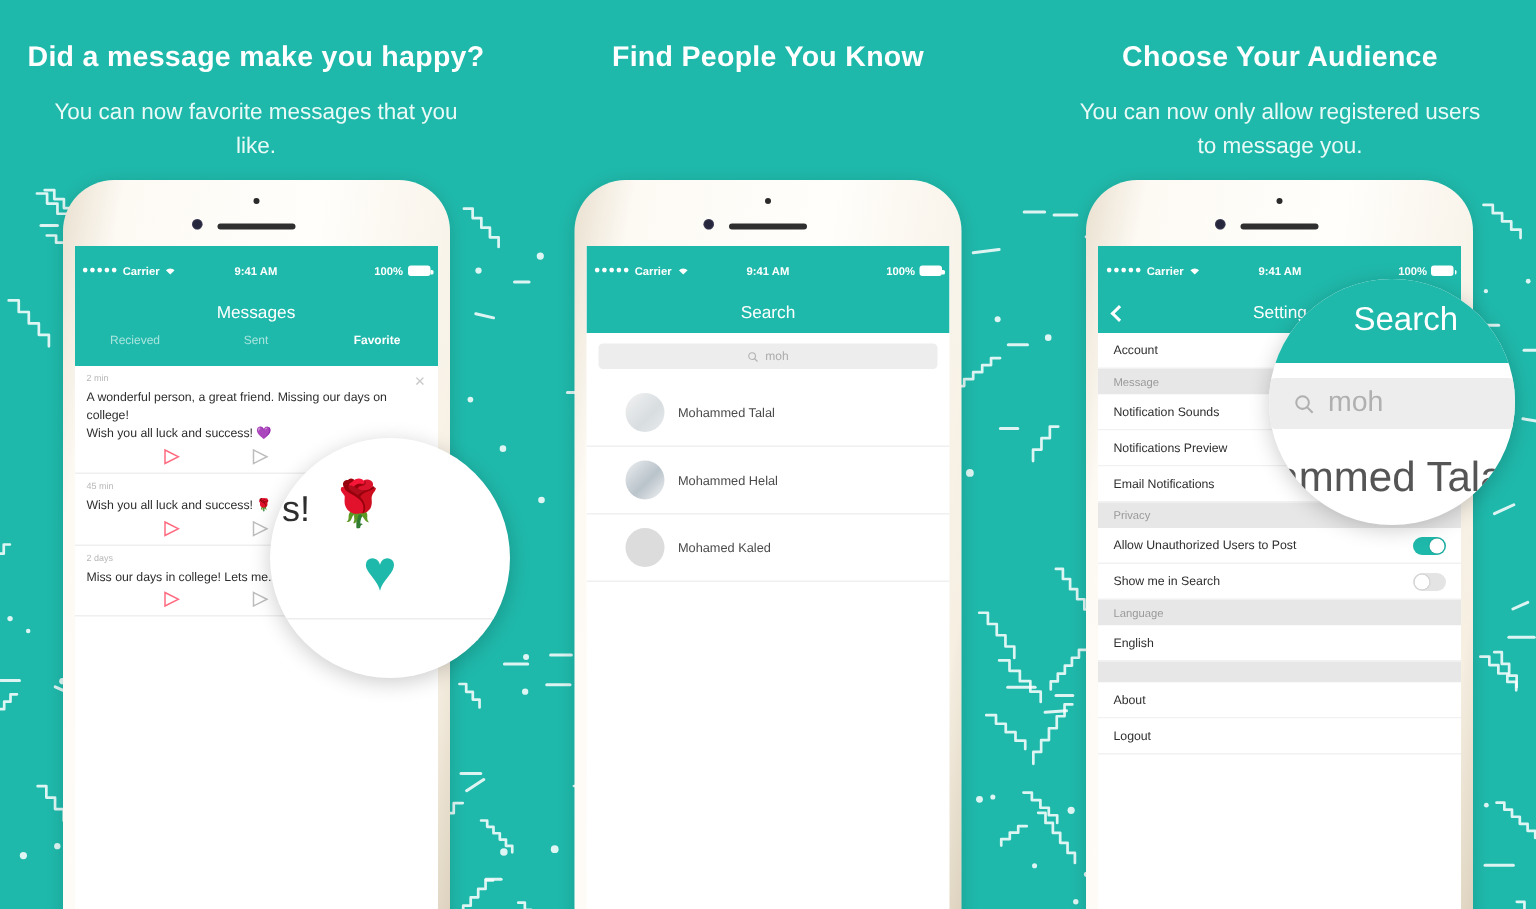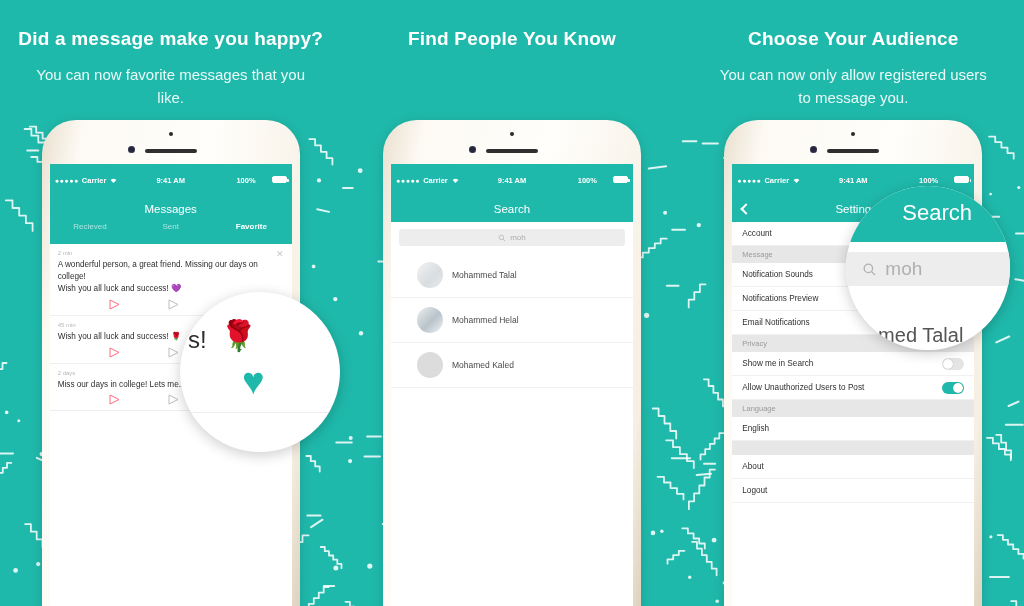--- a/index.html
+++ b/index.html
@@ -61,21 +61,21 @@
   }
 
   
   .statusbar {
     height: 14px; display: flex; align-items: center;
     padding: 16px 5px; font-size: 7.5px; color: #fff; font-weight: bold;
   }
   .sb-left { display: flex; align-items: center; gap: 3px; flex: 1; }
   .sb-dots { letter-spacing: .6px; font-size: 7px; }
   .sb-center { flex: 1; text-align: center; font-weight: bold; }
-  .sb-right { flex: 1; display: flex; justify-content: flex-end; gap: 16px; }
+  .sb-right { flex: 1; display: flex; align-items: center; justify-content: flex-end; gap: 3px; }
   .battery {
     width: 15px; height: 7px; border: 1px solid #fff; border-radius: 2px;
     position: relative; background: #fff;
   }
   .battery:after {
     content: ""; position: absolute; right: -3px; top: 2px;
     width: 1.5px; height: 3px; background: #fff; border-radius: 0 1px 1px 0;
   }
 
   
@@ -418,21 +418,21 @@
     <div class="mag mag2">
       <div class="mag-navbar" style="left:0; top:0; width:100%; height:56px;"></div>
       <span class="mag-text" style="left:56px; top:14px; font-size:22px; color:#fff;">Search</span>
       <div class="mag-field" style="left:0; top:66px; width:100%; height:34px;">
         <svg width="15" height="15" viewBox="0 0 20 20">
             <circle cx="8.5" cy="8.5" r="5.6" fill="none" stroke="#b0b0b0" stroke-width="1.8"></circle>
             <line x1="12.6" y1="12.6" x2="17.5" y2="17.5" stroke="#b0b0b0" stroke-width="1.8"></line>
           </svg>
         <span>moh</span>
       </div>
-      <span class="mag-text" style="left:4px; top:116px; font-size:20px; color:#555;margin-top:22px;">ammed Talal</span>
+      <span class="mag-text" style="left:4px; top:116px; font-size:28px; color:#555;">ammed Talal</span>
     </div>
   </div>
 
   <div class="panel">
     <div class="headline">Choose Your Audience</div>
     <div class="subhead">You can now only allow registered users to message you.</div>
 
     <div class="phone">
       <div class="phone-top">
         <div class="sensor-dot"></div>
@@ -484,31 +484,31 @@
           <div class="set-row">
             <span>Email Notifications</span>
             <span class="toggle on">
                 <span class="knob"></span>
               </span>
           </div>
           <div class="set-hdr">
             <span>Privacy</span>
           </div>
           <div class="set-row">
+            <span>Allow Unauthorized Users to Post</span>
+            <span class="toggle on">
+                <span class="knob"></span>
+              </span>
+          </div>
+          <div class="set-row">
             <span>Show me in Search</span>
             <span class="toggle">
                 <span class="knob"></span>
               </span>
           </div>
-          <div class="set-row">
-            <span>Allow Unauthorized Users to Post</span>
-            <span class="toggle on">
-                <span class="knob"></span>
-              </span>
-          </div>
           <div class="set-hdr">
             <span>Language</span>
           </div>
           <div class="set-row">
             <span>English</span>
           </div>
           <div class="set-gap"></div>
           <div class="set-row">
             <span>About</span>
           </div>

